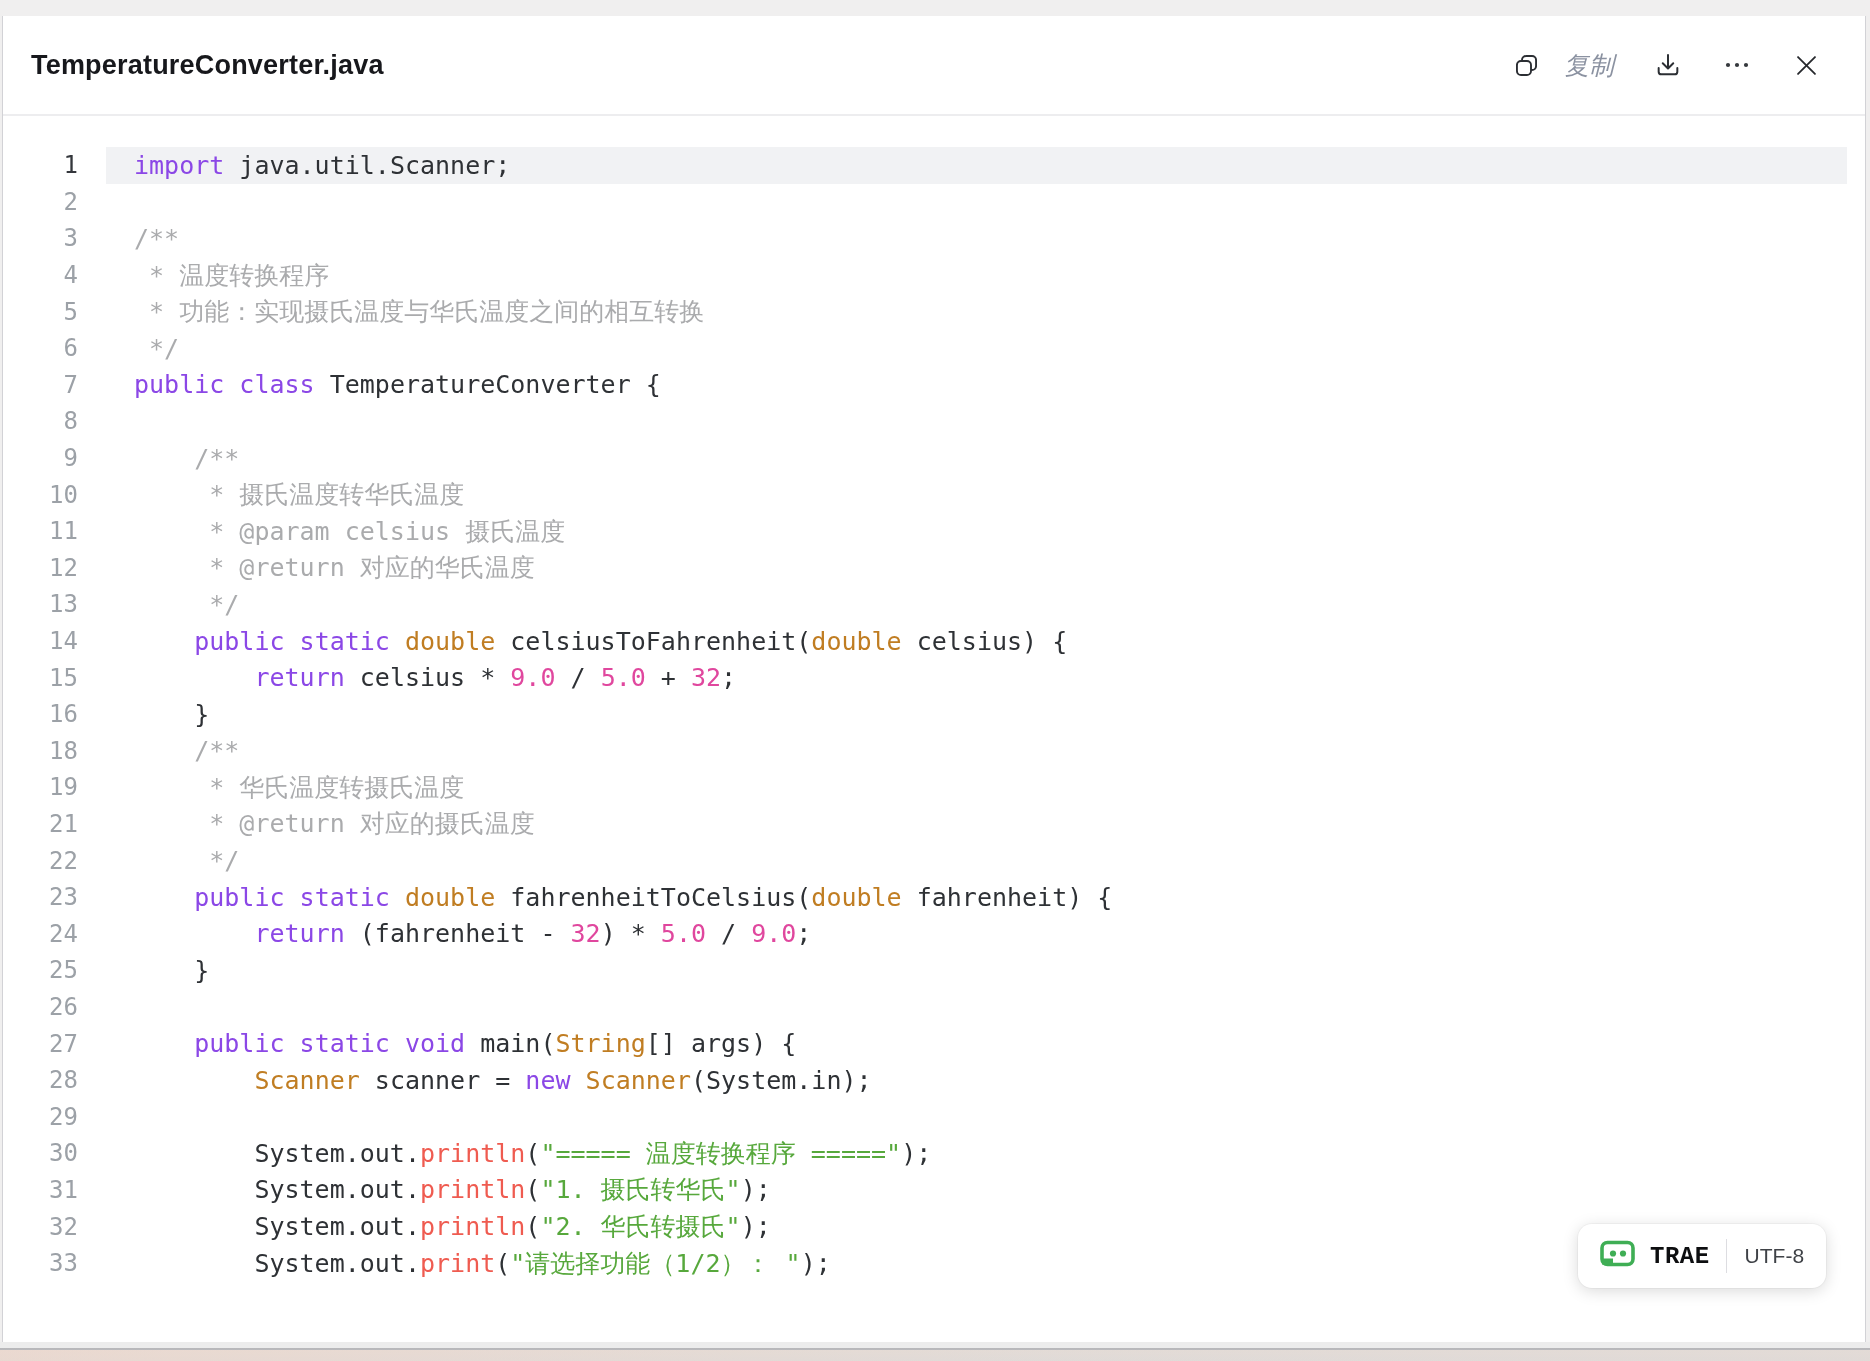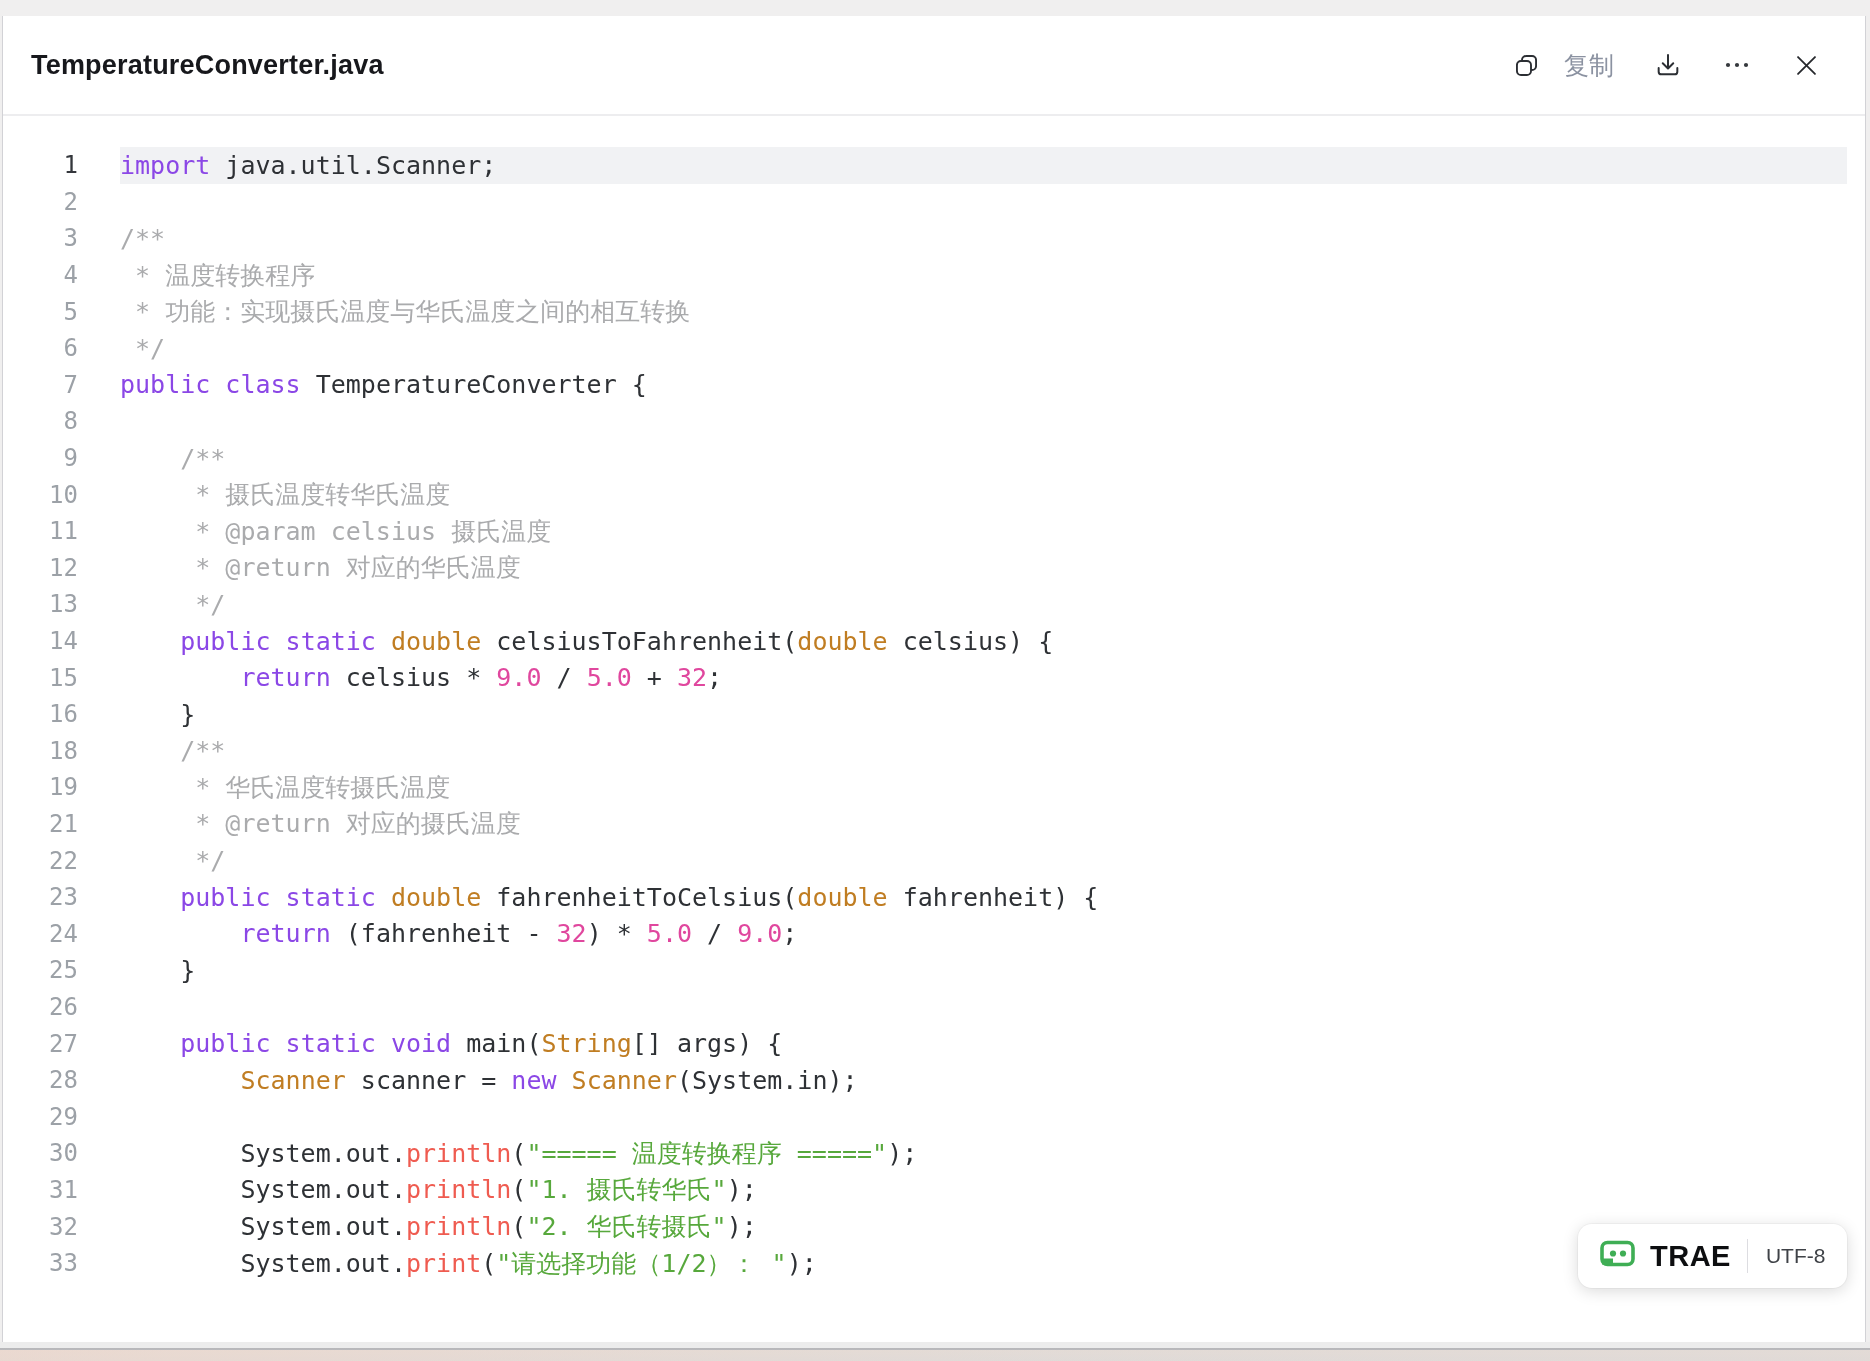--- a/index.html
+++ b/index.html
@@ -44,41 +44,42 @@
   }
   .title {
     font-size:27px; font-weight:700; color:#17181c;
     letter-spacing:.2px;
   }
   .actions { margin-left:auto; display:flex; align-items:center; gap:40px; }
   .btn {
     display:flex; align-items:center; gap:24px;
     background:none; border:none; cursor:pointer; padding:0;
     color:#2b2e33;
+    font-style:italic;
   }
   .copy-label { font-size:25px; color:#8b92a1; font-family:"Liberation Sans",sans-serif; }
   .btn svg { display:block; }
 
   
   .code-wrap { padding-top:31px; }
   .row {
     display:flex; align-items:center;
     height:36.6px;
     font-family:"DejaVu Sans Mono", monospace;
     font-size:25px;
     white-space:pre;
   }
   .gutter {
     flex:none; width:75px; text-align:right;
     color:#9ca1a7; font-size:24px;
     user-select:none;
   }
   .row.hl .gutter { color:#34373c; }
   .code {
-    flex:1; margin-left:42px; margin-right:18px; padding-left:0;
+    flex:1; margin-left:28px; margin-right:18px; padding-left:28px;
     height:100%; display:flex; align-items:center;
   }
   .row.hl .code { background:var(--hl-bg,#f1f2f4); }
 
   .tk-pl  { color:var(--pl,#2e3135); }
   .tk-kw  { color:var(--kw,#8b47e6); }
   .tk-ty  { color:var(--ty,#c07d22); }
   .tk-num { color:var(--num,#e0479e); }
   .tk-fn  { color:var(--fn,#ef5b50); }
   .tk-str { color:var(--str,#57a83c); }
@@ -90,22 +91,22 @@
     left:1578px; top:1224px;
     height:64px;
     display:flex; align-items:center;
     padding:0 22px 0 20px;
     background:#ffffff;
     border-radius:14px;
     box-shadow:0 3px 16px rgba(0,0,0,.15), 0 0 0 1px rgba(0,0,0,.03);
   }
   .badge-icon { color:var(--brand,#3fae55); margin-right:12px; }
   .brand-word {
-    font-size:29px; font-weight:800; letter-spacing:.5px;
-    color:#0d0e10; font-family:Liberation Sans, sans-serif;
+    font-size:24px; font-weight:800; letter-spacing:.5px;
+    color:#0d0e10; font-family:Liberation Mono, monospace;
   }
   .badge-divider { width:1px; height:34px; background:#dddde1; margin:0 18px 0 16px; }
   .encoding { font-size:21px; color:#3f4247; }
 </style>
 </head>
 <body>
 
 <div class="panel">
 
   <div class="header">

